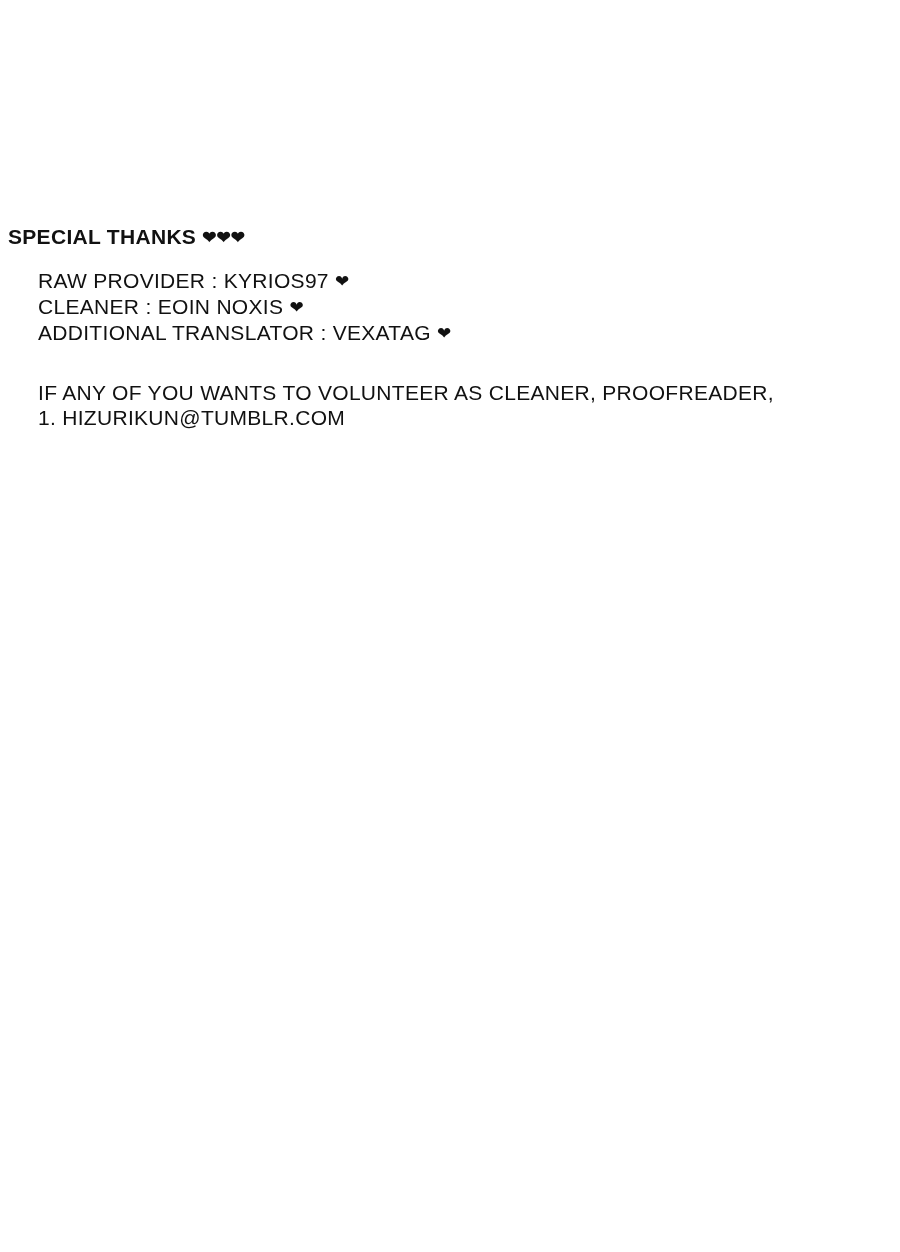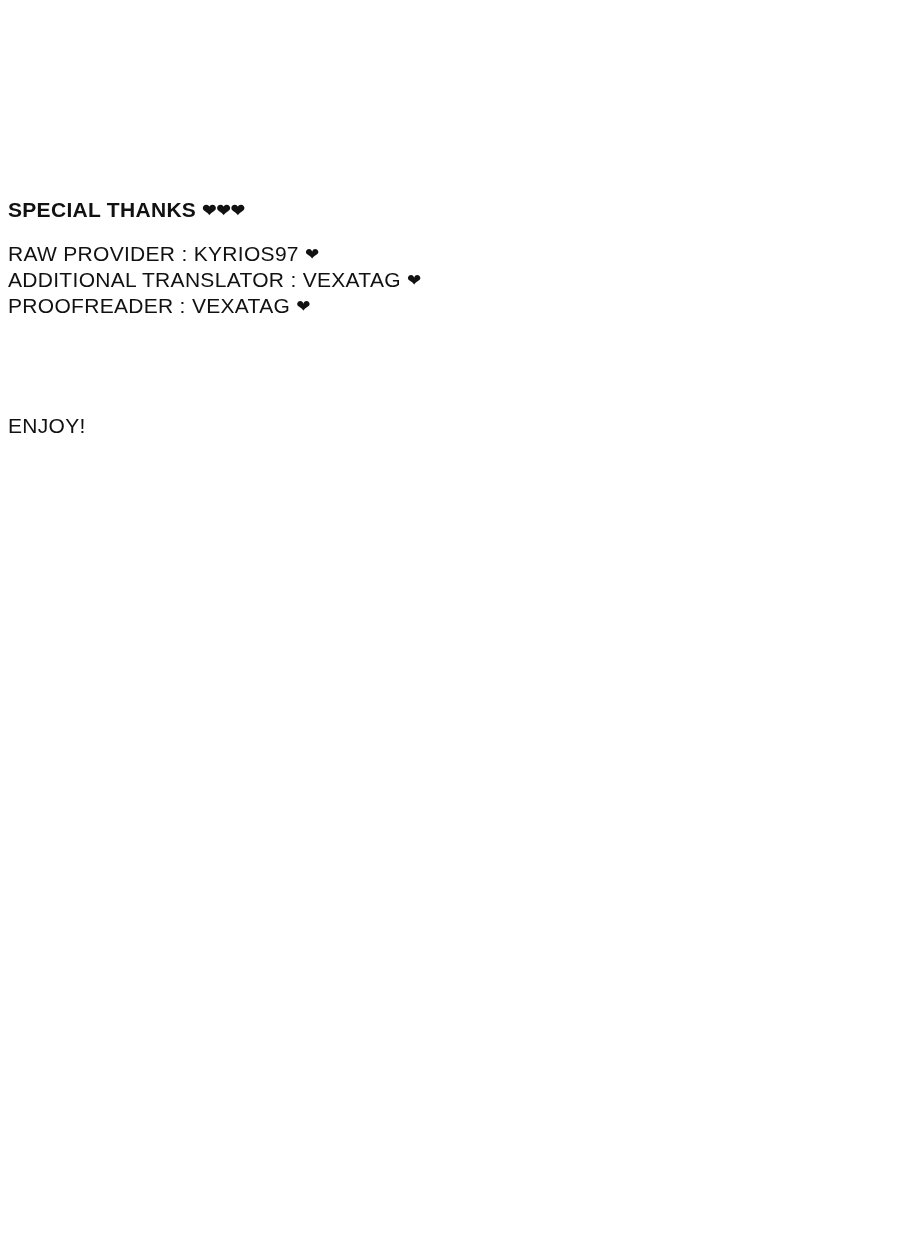--- a/index.html
+++ b/index.html
@@ -19,36 +19,37 @@
     position: absolute;
     top: 0;
     left: 0;
     width: 900px;
     height: 1252px;
     background: #ffffff;
   }
   .credits {
     position: absolute;
     left: 8px;
-    top: 197px;
+    top: 224px;
     width: 860px;
   }
   .line {
     font-family: "Liberation Sans", sans-serif;
     font-size: 21px;
     line-height: 25px;
     letter-spacing: 0.3px;
     color: #111111;
     white-space: pre;
   }
   .bold {
     font-weight: bold;
   }
   .normal {
     font-weight: normal;
+    margin-left: 30px;
   }
   .heart {
     font-size: 17px;
     vertical-align: 1px;
     letter-spacing: 0px;
   }
   .gap-sm { height: 18px; }
   .gap-md { height: 30px; }
   .gap-lg { height: 34px; }
 </style>
@@ -57,28 +58,29 @@
 
 <div class="page">
 
   <div class="credits">
 
     <div class="line bold"><span>SPECIAL THANKS</span> <span class="heart">❤❤❤</span></div>
 
     <div class="gap-sm"></div>
 
     <div class="line normal"><span>RAW PROVIDER : KYRIOS97</span> <span class="heart">❤</span></div>
+    <div class="line normal"><span>CLEANER : EOIN NOXIS</span> <span class="heart">❤</span></div>
     <div class="line normal"><span>ADDITIONAL TRANSLATOR : VEXATAG</span> <span class="heart">❤</span></div>
-    <div class="line normal"><span>PROOFREADER : VEXATAG</span> <span class="heart">❤</span></div>
 
     <div class="gap-lg"></div>
 
+    <div class="line normal">IF ANY OF YOU WANTS TO VOLUNTEER AS CLEANER, PROOFREADER,</div>
+    <div class="line normal">1. HIZURIKUN@TUMBLR.COM</div>
 
     <div class="gap-md"></div>
 
 
     <div class="gap-md"></div>
 
-    <div class="line normal">ENJOY!</div>
 
   </div>
 
 </div>
 
 </body></html>

